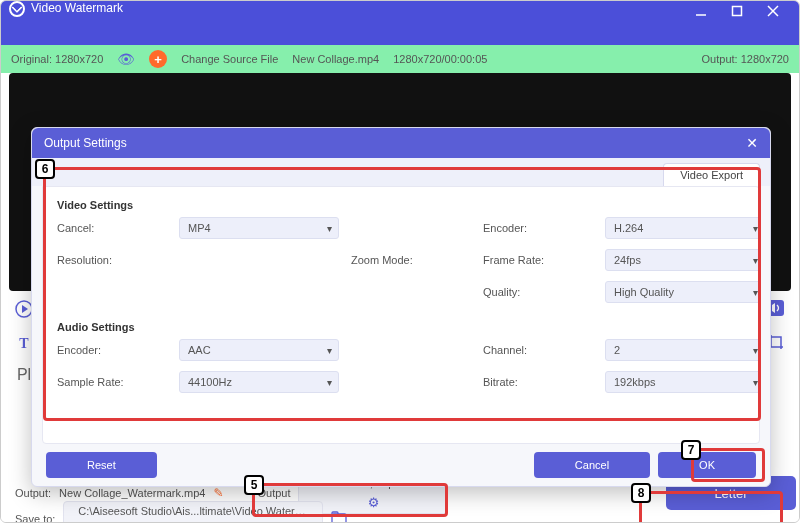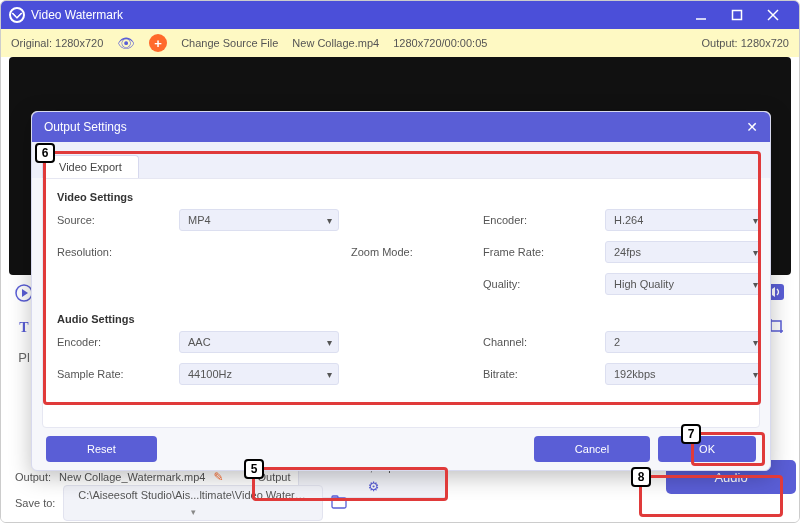--- a/index.html
+++ b/index.html
@@ -1,24 +1,24 @@
 <!DOCTYPE html>
 <html><head>
 <meta charset="utf-8">
 <style>
   * { box-sizing: border-box; margin: 0; padding: 0; font-family: Arial, sans-serif; }
   body { width: 800px; height: 523px; overflow: hidden; background: #fff; border: 1px solid #ccc; border-radius: 6px; }
   
-  .titlebar { height: 28px; background: #4b4fd9; color: #fff; display: flex; align-items: center; padding: 0 8px; font-size: 12px; }
+  .titlebar { height: 44px; background: #4b4fd9; color: #fff; display: flex; padding: 0 8px; font-size: 12px; }
   .titlebar .logo { width: 16px; height: 16px; border: 2px solid #fff; border-radius: 50%; margin-right: 6px; display: inline-flex; align-items: center; justify-content: center; }
   .titlebar .logo::after { content: ""; width: 6px; height: 6px; border: 2px solid #fff; border-top: none; border-right: none; transform: rotate(-45deg) translate(1px,-1px); border-radius: 1px; }
   .titlebar .sp { flex: 1; }
   .tbtn { width: 36px; height: 20px; display: inline-flex; align-items: center; justify-content: center; cursor: pointer; }
   
-  .toolbar { height: 28px; background: #fef9c3; display: flex; align-items: center; padding: 0 10px; font-size: 11px; color: #555; gap: 14px; }
+  .toolbar { height: 28px; background: #86efac; display: flex; align-items: center; padding: 0 10px; font-size: 11px; color: #555; gap: 14px; }
   .toolbar .eye { color: #5a5ed6; font-size: 14px; }
   .toolbar .plus { width: 18px; height: 18px; background: #ff6a2b; border-radius: 50%; color: #fff; display: inline-flex; align-items: center; justify-content: center; font-weight: bold; font-size: 13px; }
   .toolbar .sp { flex: 1; }
   
   .mainarea { position: relative; background: #fff; height: 467px; }
   .mainarea .darkband { position: absolute; top: 0; left: 8px; right: 8px; height: 218px; background: #111; border-radius: 4px; }
   .mainarea .leftcol { position: absolute; left: 8px; top: 226px; width: 30px; height: 110px; display: flex; flex-direction: column; align-items: center; gap: 14px; color: #5a5ed6; font-size: 14px; }
   .mainarea .rightcol { position: absolute; right: 8px; top: 226px; width: 30px; height: 160px; display: flex; flex-direction: column; align-items: center; gap: 14px; color: #5a5ed6; font-size: 14px; }
   
   .bottom { position: absolute; left: 14px; right: 3px; bottom: 8px; font-size: 11px; color: #555; }
@@ -26,21 +26,21 @@
   .pathbox { background: #f2f3f9; border: 1px solid #e2e3ef; border-radius: 4px; padding: 3px 8px; display: inline-flex; align-items: center; gap: 6px; flex-direction: column; }
   .exportbtn { margin-left: auto; width: 130px; height: 34px; background: #5a5ed6; color: #fff; border: none; border-radius: 5px; font-size: 13px; cursor: pointer; }
   .gear { color: #5a5ed6; font-size: 13px; }
   .pencil { color: #ff6a2b; font-size: 12px; }
   .chev { font-size: 9px; color: #888; }
   
   .modal { position: absolute; left: 30px; top: 54px; width: 740px; height: 360px; background: #f6f7fb; border-radius: 6px; box-shadow: 0 6px 22px rgba(0,0,0,0.25); display: flex; flex-direction: column; border: 1px solid #d7d9ee; }
   .modal .mtitle { height: 30px; background: #5a5ed6; color: #fff; display: flex; align-items: center; padding: 0 12px; font-size: 12px; border-radius: 6px 6px 0 0; }
   .modal .mtitle .sp { flex: 1; }
   .modal .mtitle .closex { cursor: pointer; font-size: 14px; }
-  .tabrow { height: 36px; background: #eef0fa; display: flex; align-items: flex-end; padding: 0 10px; }
+  .tabrow { height: 28px; background: #eef0fa; display: flex; align-items: flex-end; padding: 0 10px; justify-content: flex-end; }
   .tab { background: #fff; border: 1px solid #d7d9ee; border-bottom: none; padding: 5px 16px; font-size: 11px; color: #444; border-radius: 4px 4px 0 0; cursor: pointer; }
   .panel { flex: 1; background: #fff; margin: 0 10px 0 10px; border: 1px solid #e6e7f2; border-radius: 0 4px 4px 4px; padding: 8px 14px; overflow: hidden; }
   .sect { font-weight: bold; font-size: 11px; color: #333; margin: 4px 0 6px 0; }
   .grid { display: grid; grid-template-columns: 110px 160px 120px 110px 160px; column-gap: 12px; row-gap: 10px; align-items: center; font-size: 11px; color: #555; }
   .sel { background: #edeffa; border: 1px solid #dcdff0; border-radius: 3px; height: 22px; padding: 0 22px 0 8px; display: inline-flex; align-items: center; position: relative; width: 100%; cursor: pointer; }
   .sel::after { content: "▾"; position: absolute; right: 6px; color: #555; font-size: 10px; }
   .mfoot { height: 42px; display: flex; align-items: center; padding: 0 14px; gap: 8px; }
   .mbtn { height: 26px; padding: 0 41px; border: none; border-radius: 4px; background: #5a5ed6; color: #fff; font-size: 11px; cursor: pointer; }
   .mbtn.secondary { background: #5a5ed6; }
   
@@ -87,21 +87,21 @@
   <div class="darkband"></div>
 
   <div class="leftcol">
     <span>
       <svg width="20" height="20">
           <circle cx="10" cy="10" r="8" fill="none" stroke="#5a5ed6" stroke-width="1.5"></circle>
           <polygon points="8,6 14,10 8,14" fill="#5a5ed6"></polygon>
         </svg>
     </span>
     <span style="color:#5a5ed6;font-weight:bold;font-family:serif;">T</span>
-    <span style="font-size:13px;color:#666;">Pl</span>
+    <span style="font-size:16px;color:#666;">Pl</span>
   </div>
 
   <div class="rightcol">
     <span>
       <svg width="18" height="18">
           <rect x="1" y="1" width="16" height="16" rx="3" fill="#5a5ed6"></rect>
           <path d="M5 6 L8 4 L8 14 L5 12 Z" fill="#fff"></path>
           <path d="M10 6 Q13 9 10 12" fill="none" stroke="#fff" stroke-width="1.3"></path>
         </svg>
     </span>
@@ -116,21 +116,21 @@
     <div class="brow">
       <span>Output:</span>
       <span>New Collage_Watermark.mp4</span>
       <span class="pencil">✎</span>
       <span style="width:18px;"></span>
       <span>Output</span>
       <span class="pathbox" style="width:150px;justify-content:space-between;">
         <span>Auto;24fps</span>
         <span class="gear">⚙</span>
       </span>
-      <button class="exportbtn">Audio</button>
+      <button class="exportbtn">Letter</button>
     </div>
     <div class="brow">
       <span>Save to:</span>
       <span class="pathbox" style="width:260px;justify-content:space-between;">
         <span style="white-space:nowrap;overflow:hidden;text-overflow:ellipsis;max-width:230px;">C:\Aiseesoft Studio\Ais...ltimate\Video Watermark</span>
         <span class="chev">▾</span>
       </span>
       <span style="color:#5a5ed6;">
         <svg width="16" height="14">
             <rect x="1" y="3" width="14" height="10" rx="1.5" fill="none" stroke="#5a5ed6" stroke-width="1.3"></rect>
@@ -145,21 +145,21 @@
       <span>Output Settings</span>
       <span class="sp"></span>
       <span class="closex">✕</span>
     </div>
     <div class="tabrow">
       <div class="tab">Video Export</div>
     </div>
     <div class="panel">
       <div class="sect">Video Settings</div>
       <div class="grid">
-        <span>Source:</span>
+        <span>Cancel:</span>
         <span class="sel">
             <span>MP4</span>
           </span>
         <span></span>
         <span>Encoder:</span>
         <span class="sel">
             <span>H.264</span>
           </span>
 
         <span>Resolution:</span>

